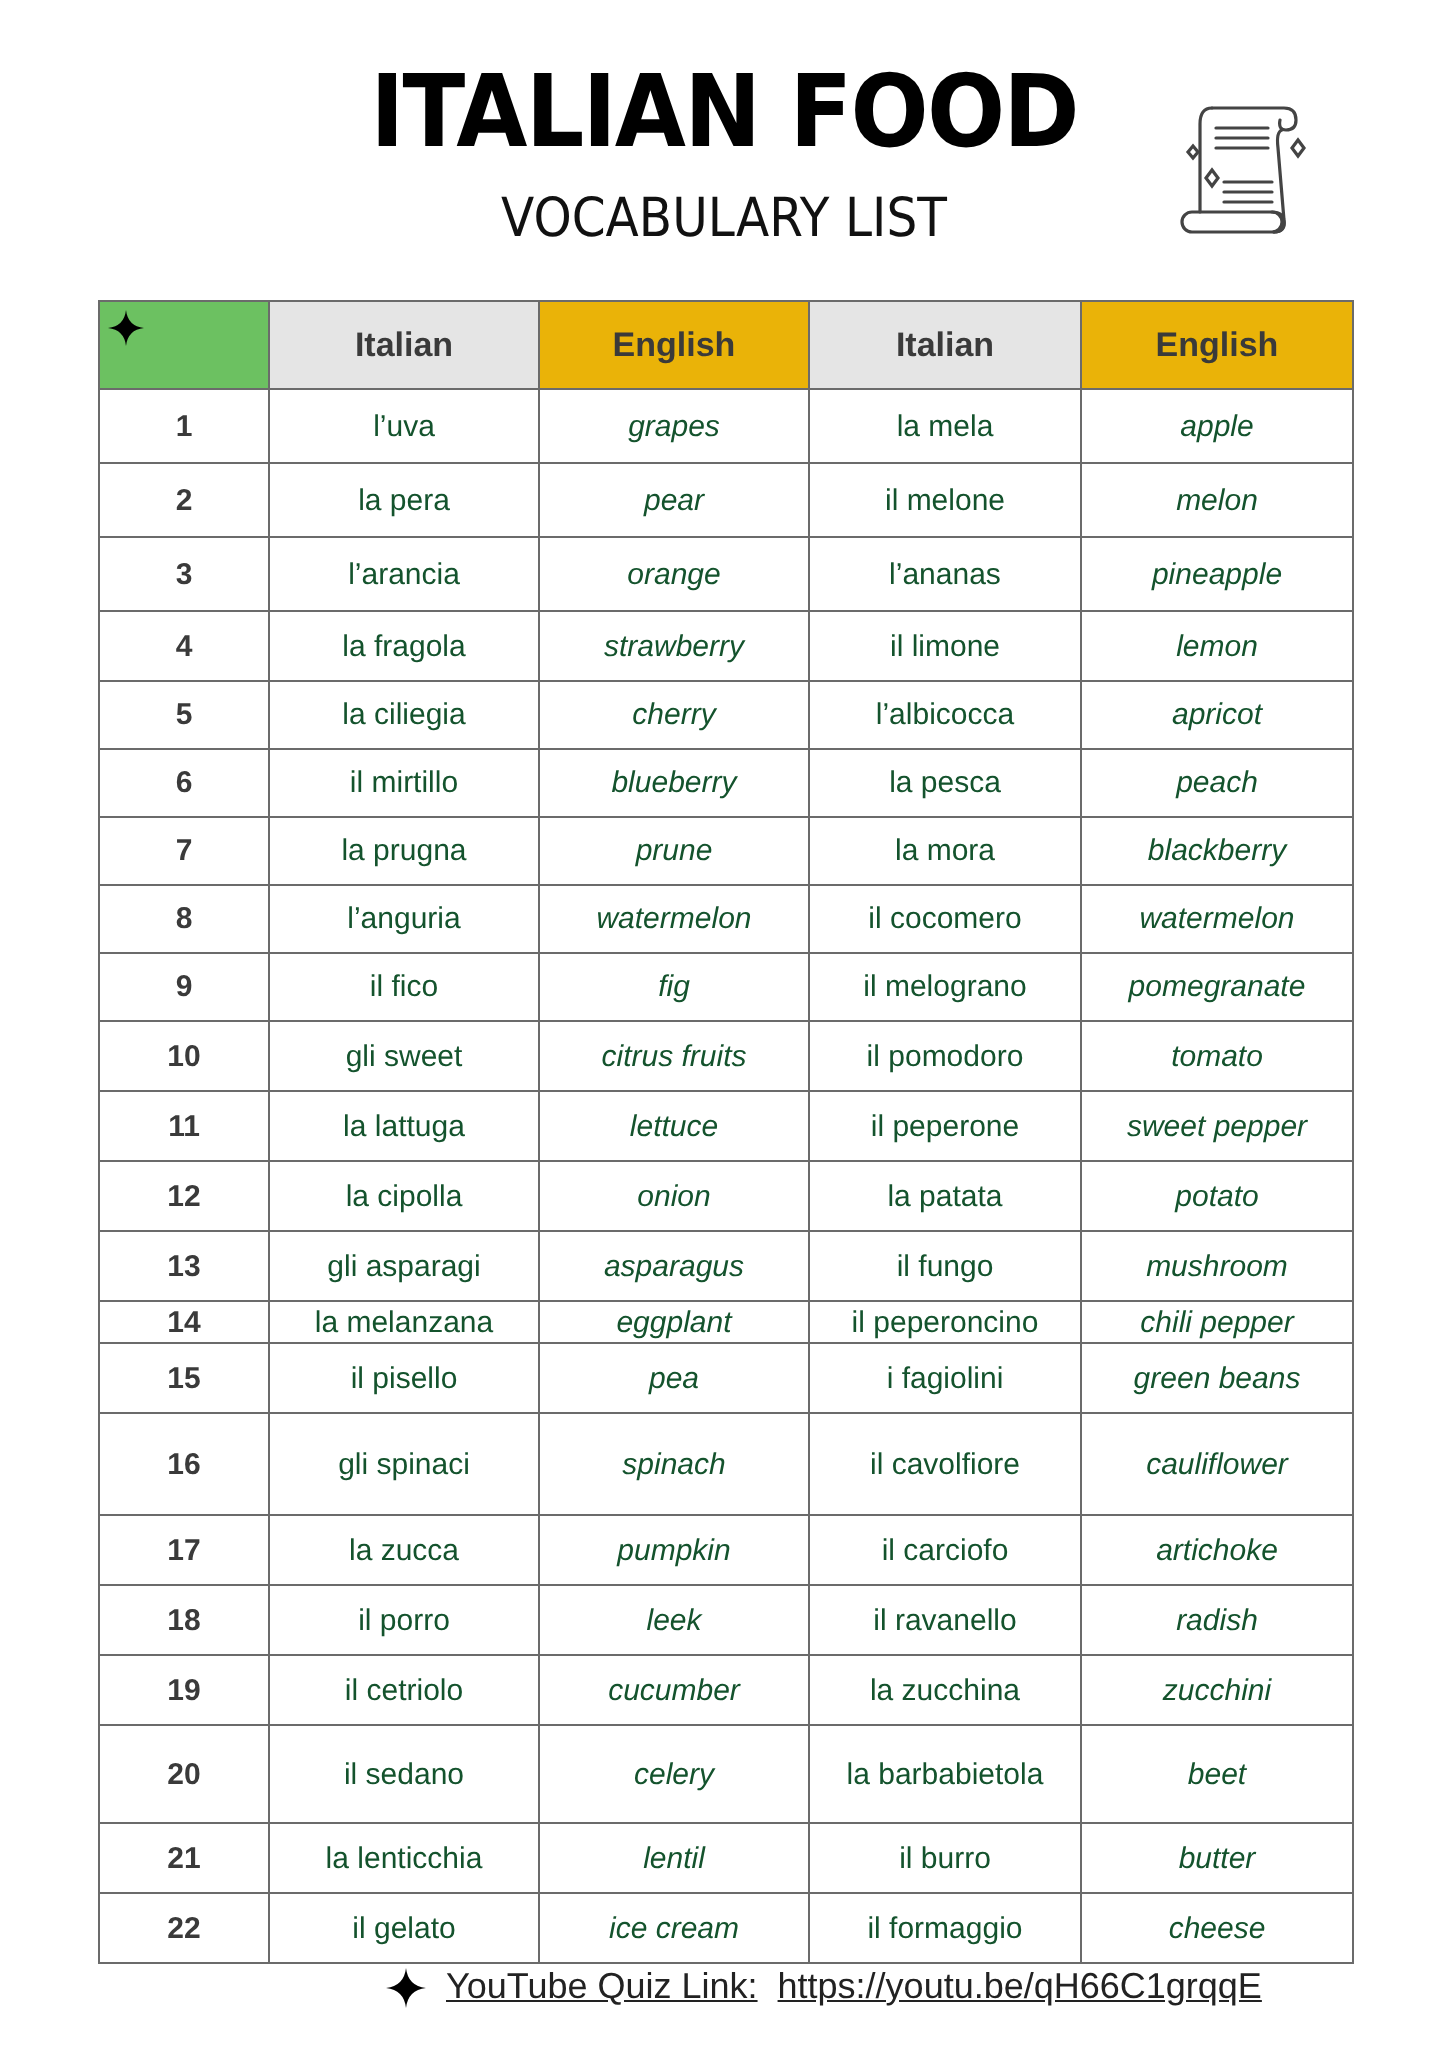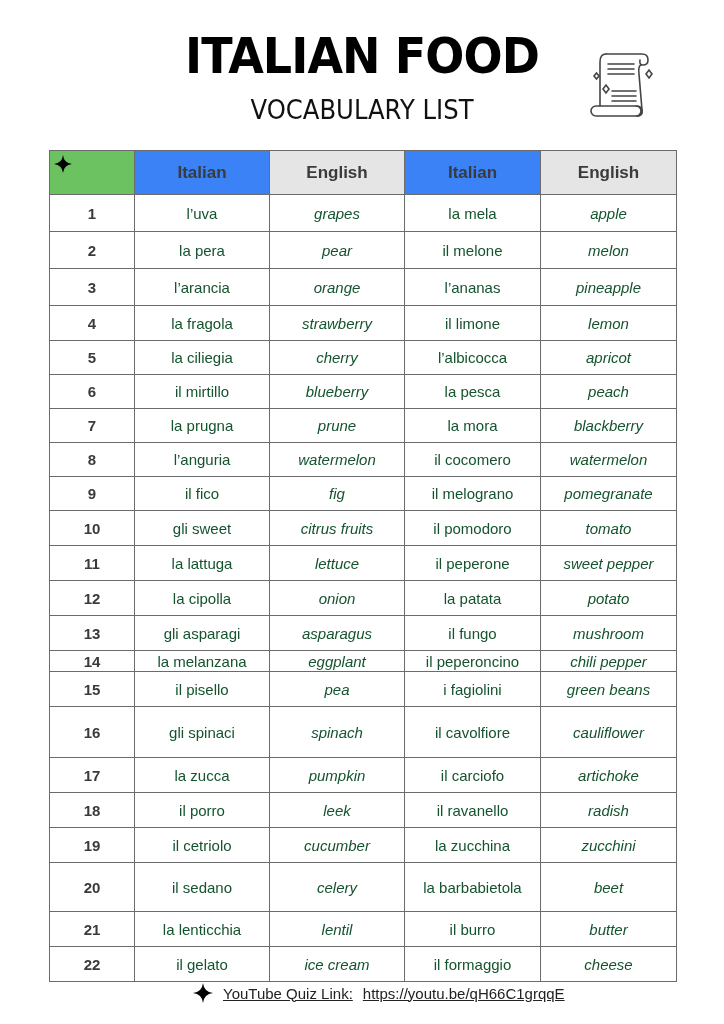--- a/index.html
+++ b/index.html
@@ -11,28 +11,28 @@
   .subtitle { position: absolute; top: 92px; left: 0; width: 724px; text-align: center;
               font-family: "DejaVu Sans", sans-serif; font-size: 27px; color: #111;
               line-height: 36px; letter-spacing: 0px; transform: scaleX(0.9); }
   .scroll-icon { position: absolute; left: 586px; top: 46px; width: 70px; height: 76px; }
   table.vocab { position: absolute; left: 49px; top: 150px; border-collapse: collapse;
                 width: 627px; table-layout: fixed; }
   table.vocab td, table.vocab th { border: 1.3px solid #6b6b6b; text-align: center;
                 padding: 0; font-size: 15px; }
   table.vocab th { height: 43px; font-weight: bold; font-size: 17px; color: #3a3a3a; }
   th.star-cell { background: #6cc161; position: relative; }
-  th.red { background: #e5e5e5; }
-  th.white { background: #3b82f6; }
+  th.red { background: #eab308; }
+  th.white { background: #e5e5e5; }
   .star-small { position: absolute; left: 4px; top: 4px; width: 18px; height: 18px; }
   td.num { font-weight: bold; color: #3a3a3a; }
   td.it { color: #14532d; }
   td.en { font-style: italic; color: #14532d; }
   .footer { position: absolute; top: 983px; left: 193px; display: flex; align-items: center;
-            font-size: 15px; color: #222; }
+            font-size: 18px; color: #222; }
   .footer .star-foot { width: 20px; height: 20px; margin-right: 10px; }
   .footer a { color: #222; text-decoration: underline; }
   .footer .gap { display: inline-block; width: 10px; }
 </style>
 </head>
 <body>
 
 <div class="title">ITALIAN FOOD</div>
 <div class="subtitle">VOCABULARY LIST</div>
 

